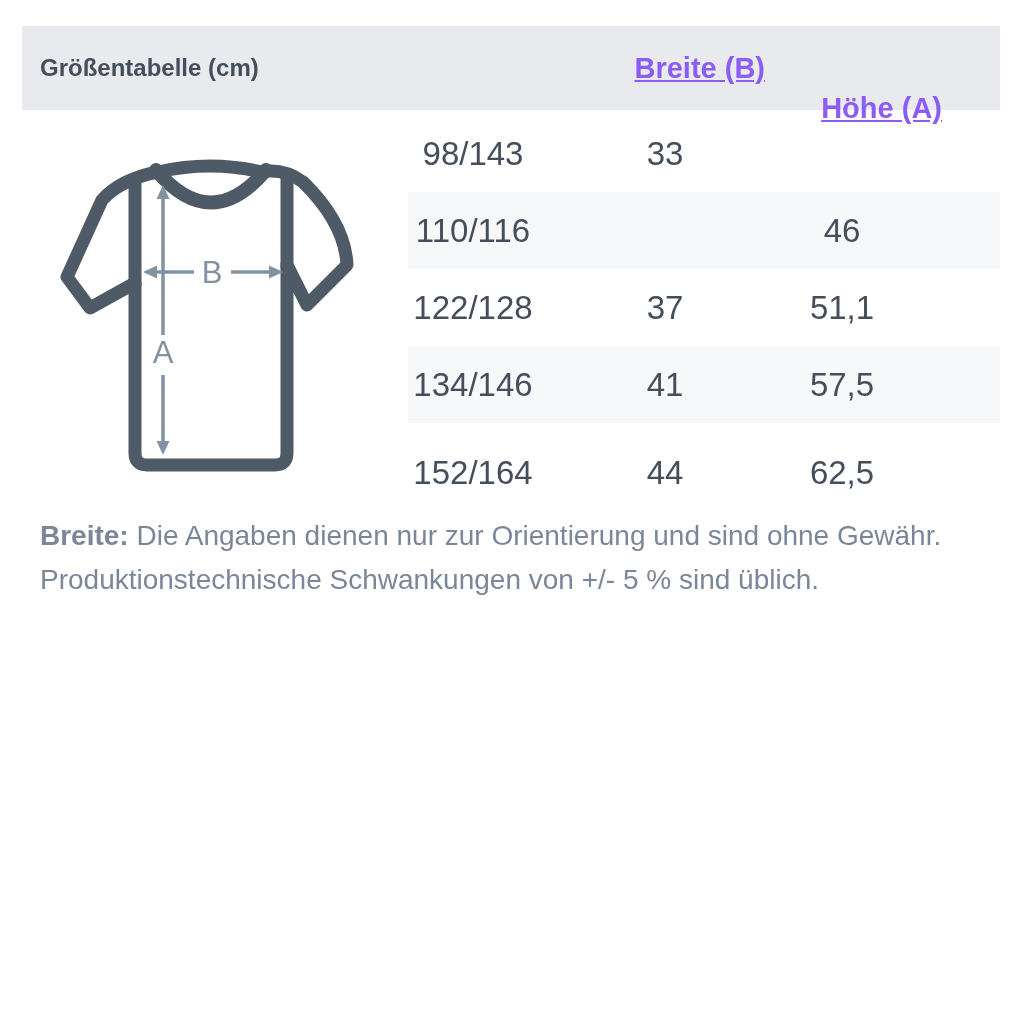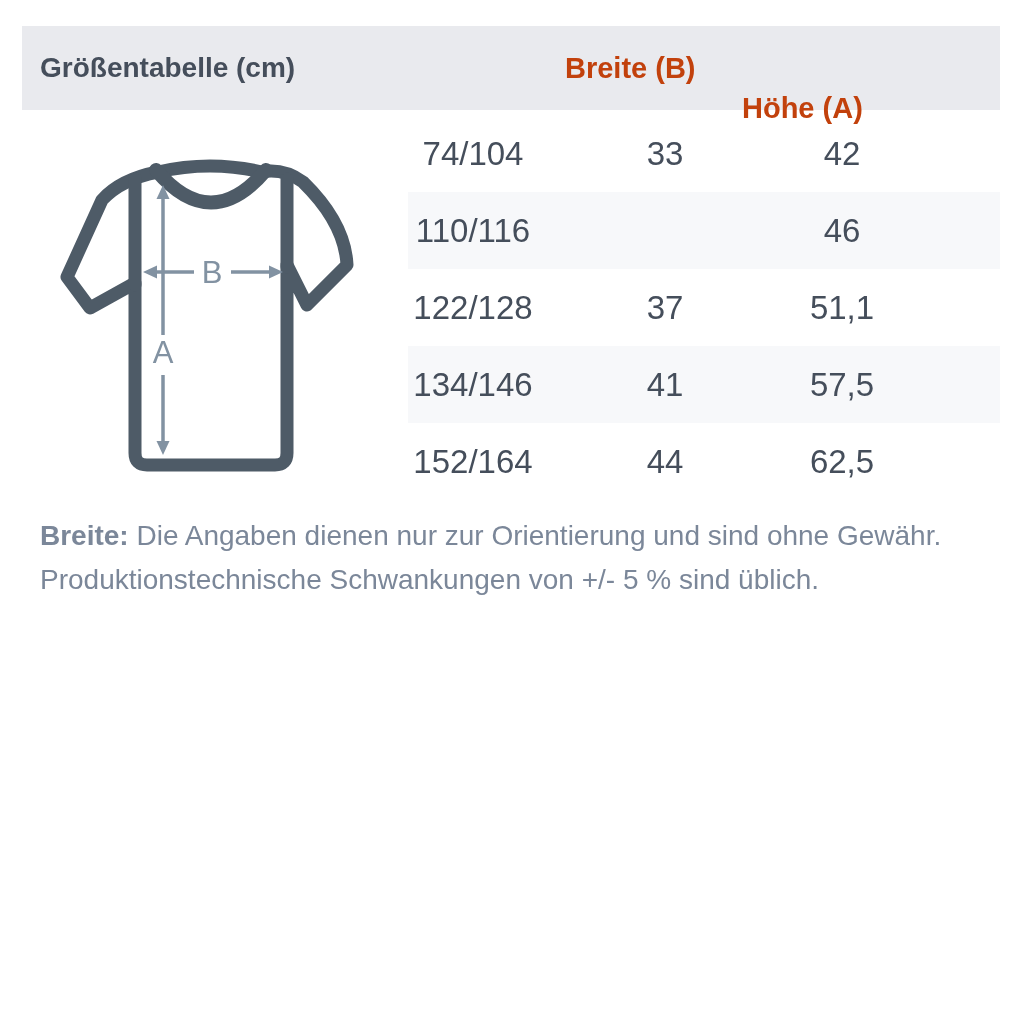--- a/index.html
+++ b/index.html
@@ -23,36 +23,37 @@
     width: 978px;
     height: 84px;
     background: #e9eaee;
   }
   .hb-title {
     position: absolute;
     left: 18px;
     top: 0;
     height: 68px;
     line-height: 84px;
-    font-size: 28px;
+    font-size: 24px;
     font-weight: 700;
     color: #454e5b;
     white-space: nowrap;
   }
   .hb-col {
     position: absolute;
     top: 0;
     width: 200px;
     height: 84px;
     line-height: 84px;
-    text-align: left;
+    text-align: right;
     font-size: 29px;
     font-weight: 700;
-    color: #c2410c;
+    color: #8b5cf6;
     white-space: nowrap;
+    text-decoration: underline;
   }
   .hb-col.width-col  { left: 543px; }
   .hb-col.height-col { left: 720px; margin-top: 40px; }
 
   
   .stripe {
     position: absolute;
     left: 408px;
     width: 592px;
     height: 77px;
@@ -65,21 +66,21 @@
   .trow {
     position: absolute;
     left: 0;
     width: 1024px;
     height: 77px;
   }
   .trow.r0 { top: 115px; }
   .trow.r1 { top: 192px; text-decoration: underline; }
   .trow.r2 { top: 269px; padding-left: 16px; }
   .trow.r3 { top: 346px; }
-  .trow.r4 { top: 423px; }
+  .trow.r4 { top: 434px; }
   .cell {
     position: absolute;
     top: 0;
     height: 77px;
     line-height: 77px;
     text-align: center;
     font-size: 33px;
     color: #454e5b;
     white-space: nowrap;
   }
@@ -117,23 +118,22 @@
   <div class="header-band">
     <div class="hb-title">Größentabelle (cm)</div>
     <div class="hb-col width-col">Breite (B)</div>
     <div class="hb-col height-col">Höhe (A)</div>
   </div>
 
   <div class="stripe s1"></div>
   <div class="stripe s3"></div>
 
   <div class="trow r0">
-    <span class="cell c-size">74/104</span>
+    <span class="cell c-size">98/143</span>
     <span class="cell c-width">33</span>
-    <span class="cell c-height">42</span>
   </div>
   <div class="trow r1">
     <span class="cell c-size">110/116</span>
     <span class="cell c-height">46</span>
   </div>
   <div class="trow r2">
     <span class="cell c-size">122/128</span>
     <span class="cell c-width">37</span>
     <span class="cell c-height">51,1</span>
   </div>

